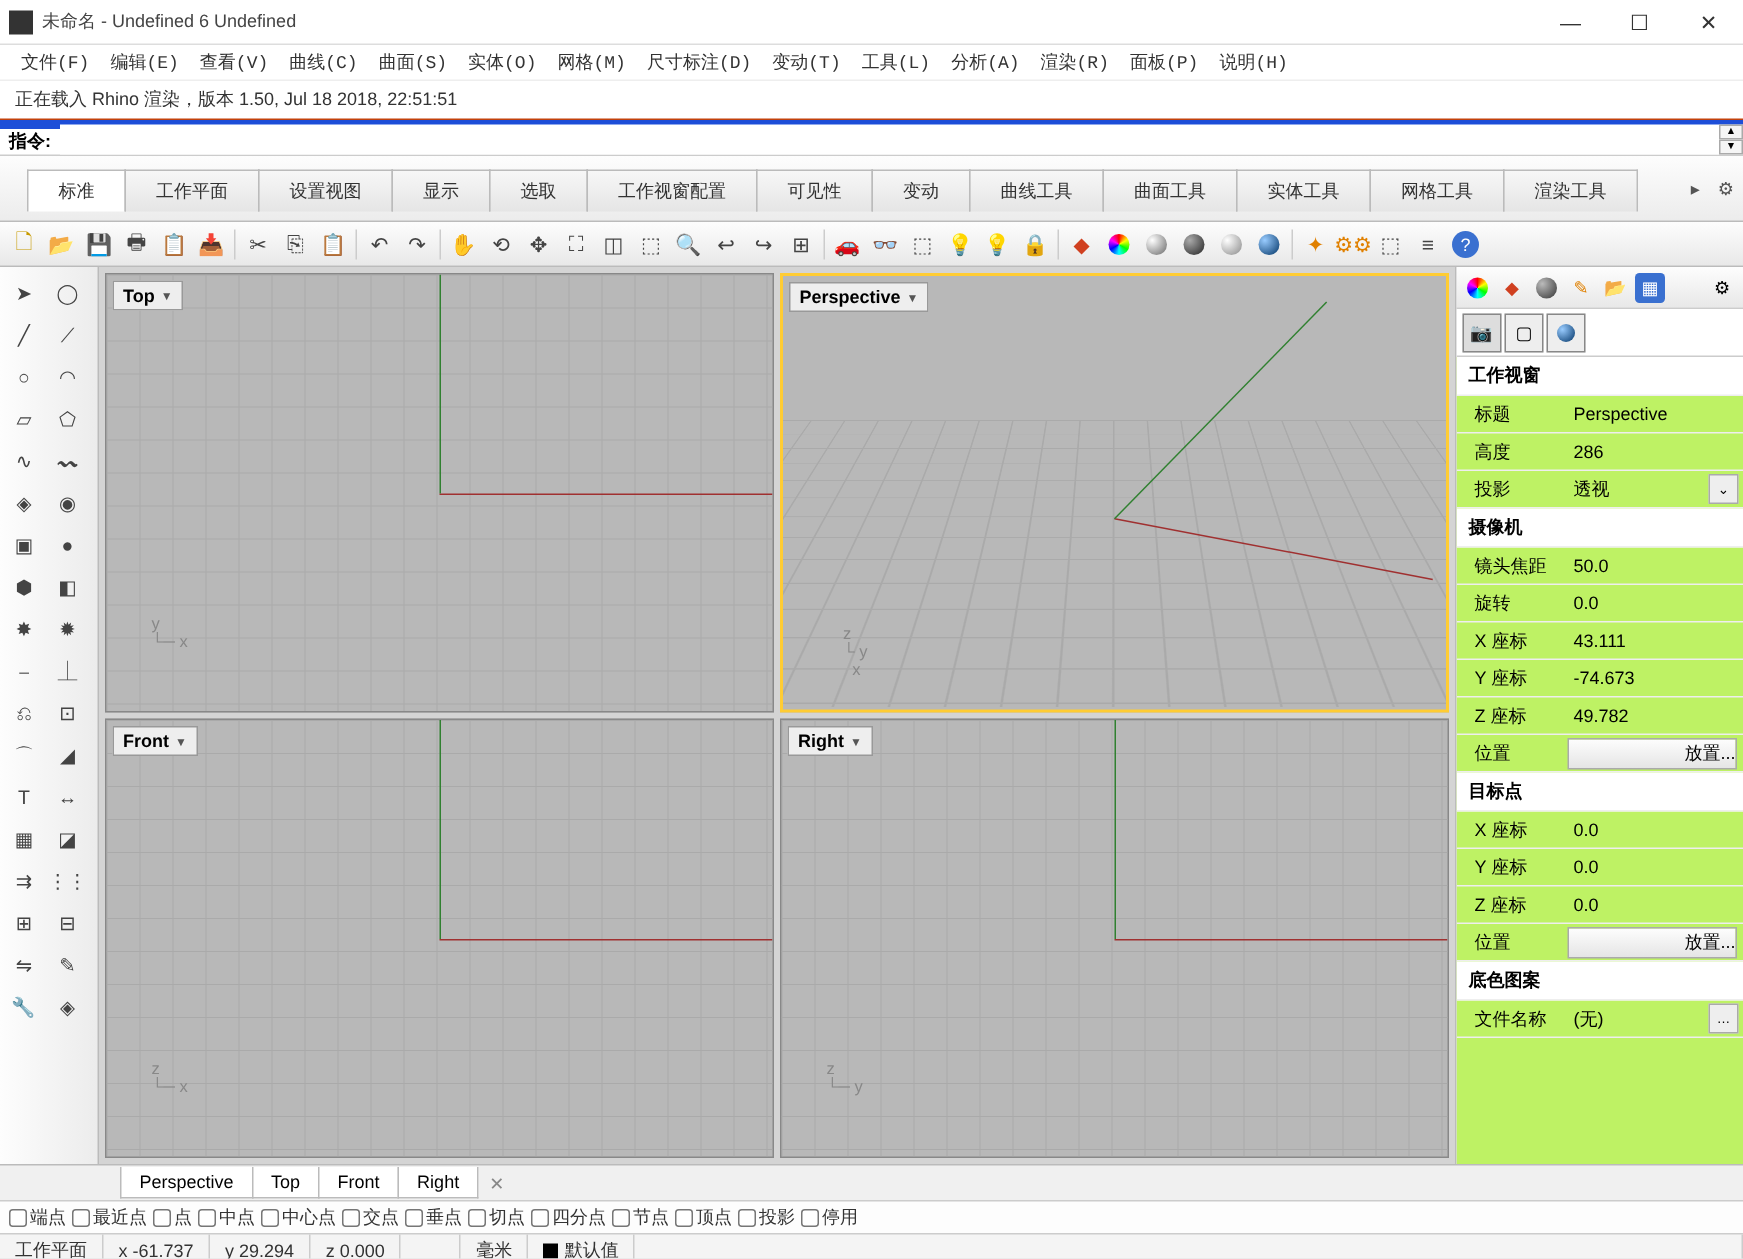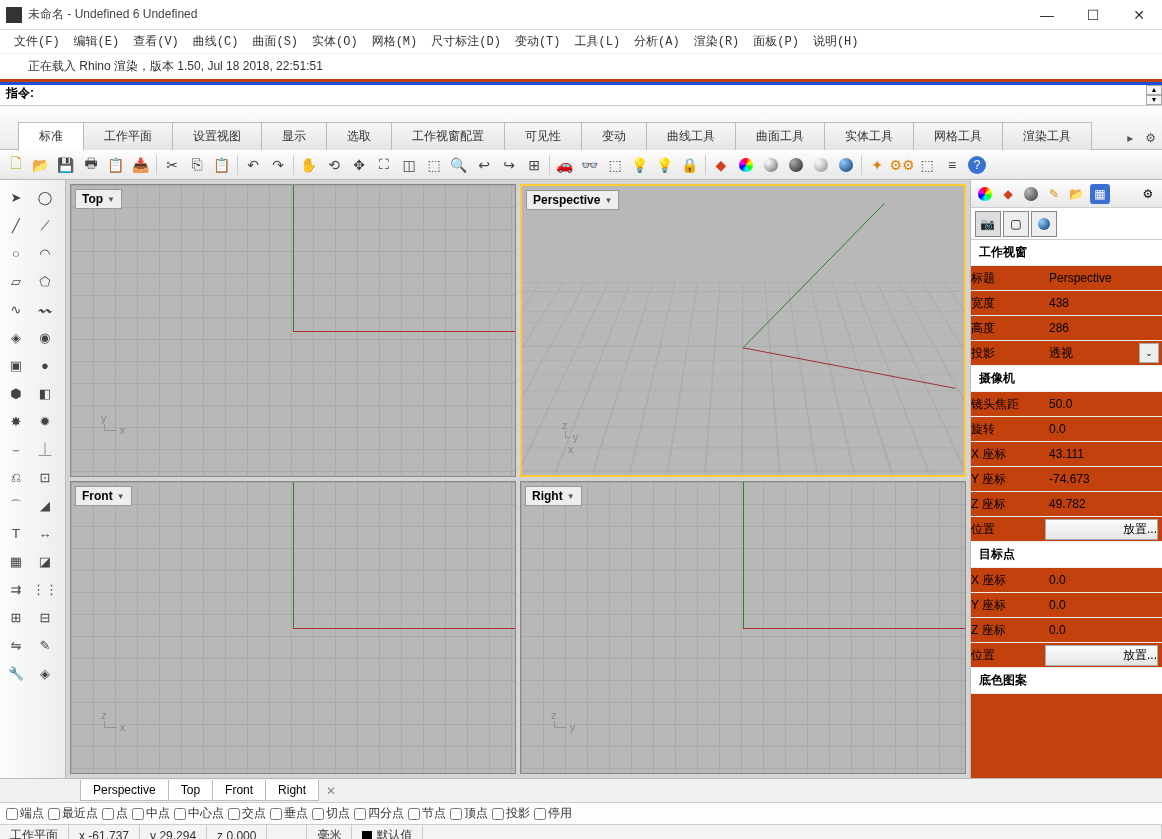--- a/index.html
+++ b/index.html
@@ -9,30 +9,30 @@
 .titlebar { height: 30px; background: #fff; display: flex; align-items: center; padding-left: 6px; border-bottom: 1px solid #ddd; }
 .titlebar .app-icon { width: 16px; height: 16px; background: #333; margin-right: 6px; }
 .titlebar .title { flex: 1; color: #444; }
 .titlebar .win-btn { width: 46px; height: 30px; display: flex; align-items: center; justify-content: center; font-size: 14px; color: #333; }
 
 
 .menubar { height: 24px; background: #fff; display: flex; align-items: center; padding-left: 8px; color: #333; gap: 2px; border-bottom: 1px solid #eee; }
 .menubar .menu-item { padding: 3px 6px; cursor: default; font-family: Liberation Mono, monospace; }
 
 
-.console { background: #fff; border-bottom: 3px solid #c2410c; padding-left: 18px; }
+.console { background: #fff; border-bottom: 1px solid #c2410c; }
 .console .log-line { padding: 4px 10px; color: #333; }
-.command-row { display: flex; align-items: flex-start; background: #fff; border-top: 3px solid #1d4ed8; border-bottom: 1px solid #ccc; height: 24px; }
+.command-row { display: flex; align-items: flex-end; background: #fff; border-top: 6px solid #1d4ed8; border-bottom: 1px solid #ccc; height: 24px; }
 .command-row .label { padding: 0 6px; font-weight: bold; }
 .command-row input { flex: 1; border: none; outline: none; height: 20px; background: #fff; }
 .command-row .spin { width: 16px; display: flex; flex-direction: column; }
 .command-row .spin div { height: 10px; border: 1px solid #aaa; font-size: 7px; text-align: center; line-height: 7px; background: #f5f5f5; }
 
 
-.tabrow { height: 44px; background: linear-gradient(#fdfdfd,#ececec); display: flex; align-items: flex-end; padding-left: 18px; border-bottom: 1px solid #bbb; }
+.tabrow { height: 44px; background: linear-gradient(#fdfdfd,#ececec); display: flex; align-items: center; padding-left: 18px; border-bottom: 1px solid #bbb; }
 .tabrow .tab { padding: 5px 20px; border: 1px solid #bbb; border-bottom: none; background: linear-gradient(#f7f7f7,#e5e5e5); margin-right: -1px; color: #333; position: relative; top: 1px; }
 .tabrow .tab.active { background: #fff; }
 .tabrow .spacer { flex: 1; }
 .tabrow .gear { padding: 4px 6px; color: #555; }
 
 
 .toolbar { height: 30px; background: linear-gradient(#fdfdfd,#e8e8e8); display: flex; align-items: center; padding: 0 4px; gap: 1px; border-bottom: 1px solid #bbb; }
 .tbtn { width: 24px; height: 24px; display: flex; align-items: center; justify-content: center; font-size: 14px; color: #444; border-radius: 2px; }
 .sep { width: 1px; height: 20px; background: #ccc; margin: 0 2px; }
 
@@ -53,27 +53,27 @@
 .vp .axis-icon { position: absolute; bottom: 40px; left: 30px; color: #888; font-size: 11px; }
 .vp .axis-x { position: absolute; border-top: 1px solid #a03030; }
 .vp .axis-y { position: absolute; border-left: 1px solid #308030; }
 
 
 .rightpanel { width: 192px; background: #f4f4f4; border-left: 1px solid #bbb; display: flex; flex-direction: column; overflow: hidden; }
 .rp-top { height: 28px; display: flex; align-items: center; padding: 0 4px; gap: 3px; border-bottom: 1px solid #ccc; background: linear-gradient(#fdfdfd,#e8e8e8); }
 .rp-top .ic { width: 20px; height: 20px; border-radius: 3px; display: flex; align-items: center; justify-content: center; }
 .rp-sub { height: 32px; display: flex; align-items: center; padding: 2px 4px; gap: 2px; background: #fff; border-bottom: 1px solid #ccc; }
 .rp-sub .sic { width: 26px; height: 26px; border: 1px solid #888; display: flex; align-items: center; justify-content: center; background: #eee; }
-.rp-body { flex: 1; overflow-y: auto; background: #c2410c; position: relative; }
+.rp-body { flex: 1; overflow-y: auto; background: #bef264; position: relative; }
 .rp-body::-webkit-scrollbar { width: 16px; }
 .rp-body::-webkit-scrollbar-track { background: #eee; border-left: 1px solid #ccc; }
 .rp-body::-webkit-scrollbar-thumb { background: #ccc; border: 1px solid #aaa; }
 .rp-section-h { padding: 4px 8px; font-weight: bold; background: #fff; border-bottom: 1px solid #eee; }
 .rp-row { display: flex; align-items: center; height: 25px; border-bottom: 1px solid #eee; }
-.rp-row .k { width: 74px; }
+.rp-row .k { width: 74px; padding-left: 12px; }
 .rp-row .v { flex: 1; padding-left: 4px; }
 .rp-row .btn { flex: 1; margin: 1px 4px 1px 0; border: 1px solid #aaa; background: linear-gradient(#fdfdfd,#e5e5e5); text-align: right; height: 21px; line-height: 19px; }
 .rp-row .dd-btn { width: 20px; height: 20px; border: 1px solid #aaa; background: #eee; text-align: center; margin-right: 3px; font-size: 9px; line-height: 18px; }
 
 
 .vp-tabs { height: 24px; background: #f0f0f0; display: flex; align-items: center; padding-left: 80px; border-top: 1px solid #bbb; }
 .vp-tabs .vt { padding: 3px 12px; border: 1px solid #bbb; border-top: none; background: #fff; margin-right: -1px; }
 .vp-tabs .vt.first { border-top-left-radius: 0; }
 .vp-tabs .plus { padding: 3px 8px; color: #888; }
 
@@ -327,24 +327,20 @@
           <span class="sphere" style="width:12px;height:12px;background:radial-gradient(circle at 30% 30%,#9cf,#036);"></span>
         </div>
     </div>
     <div class="rp-body" id="rp-body">
     <div class="rp-section-h">工作视窗</div>
         <div class="rp-row">
           <div class="k">标题</div>
           <div class="v">Perspective</div>
         </div>
         <div class="rp-row">
-          <div class="k">宽度</div>
-          <div class="v">438</div>
-        </div>
-        <div class="rp-row">
           <div class="k">高度</div>
           <div class="v">286</div>
         </div>
         <div class="rp-row">
           <div class="k">投影</div>
           <div class="v">透视</div>
           <div class="dd-btn">⌄</div>
         </div>
         <div class="rp-section-h">摄像机</div>
         <div class="rp-row">
@@ -382,20 +378,25 @@
         </div>
         <div class="rp-row">
           <div class="k">Z 座标</div>
           <div class="v">0.0</div>
         </div>
         <div class="rp-row">
           <div class="k">位置</div>
           <div class="btn">放置...</div>
         </div>
         <div class="rp-section-h">底色图案</div>
+        <div class="rp-row">
+          <div class="k">文件名称</div>
+          <div class="v">(无)</div>
+          <div class="dd-btn">…</div>
+        </div>
       </div>
   </div>
 </div>
 
 <div class="vp-tabs" id="vptabs">
 <div class="vt first">Perspective</div>
     <div class="vt">Top</div>
     <div class="vt">Front</div>
     <div class="vt">Right</div>
     <div class="plus">✕</div>

